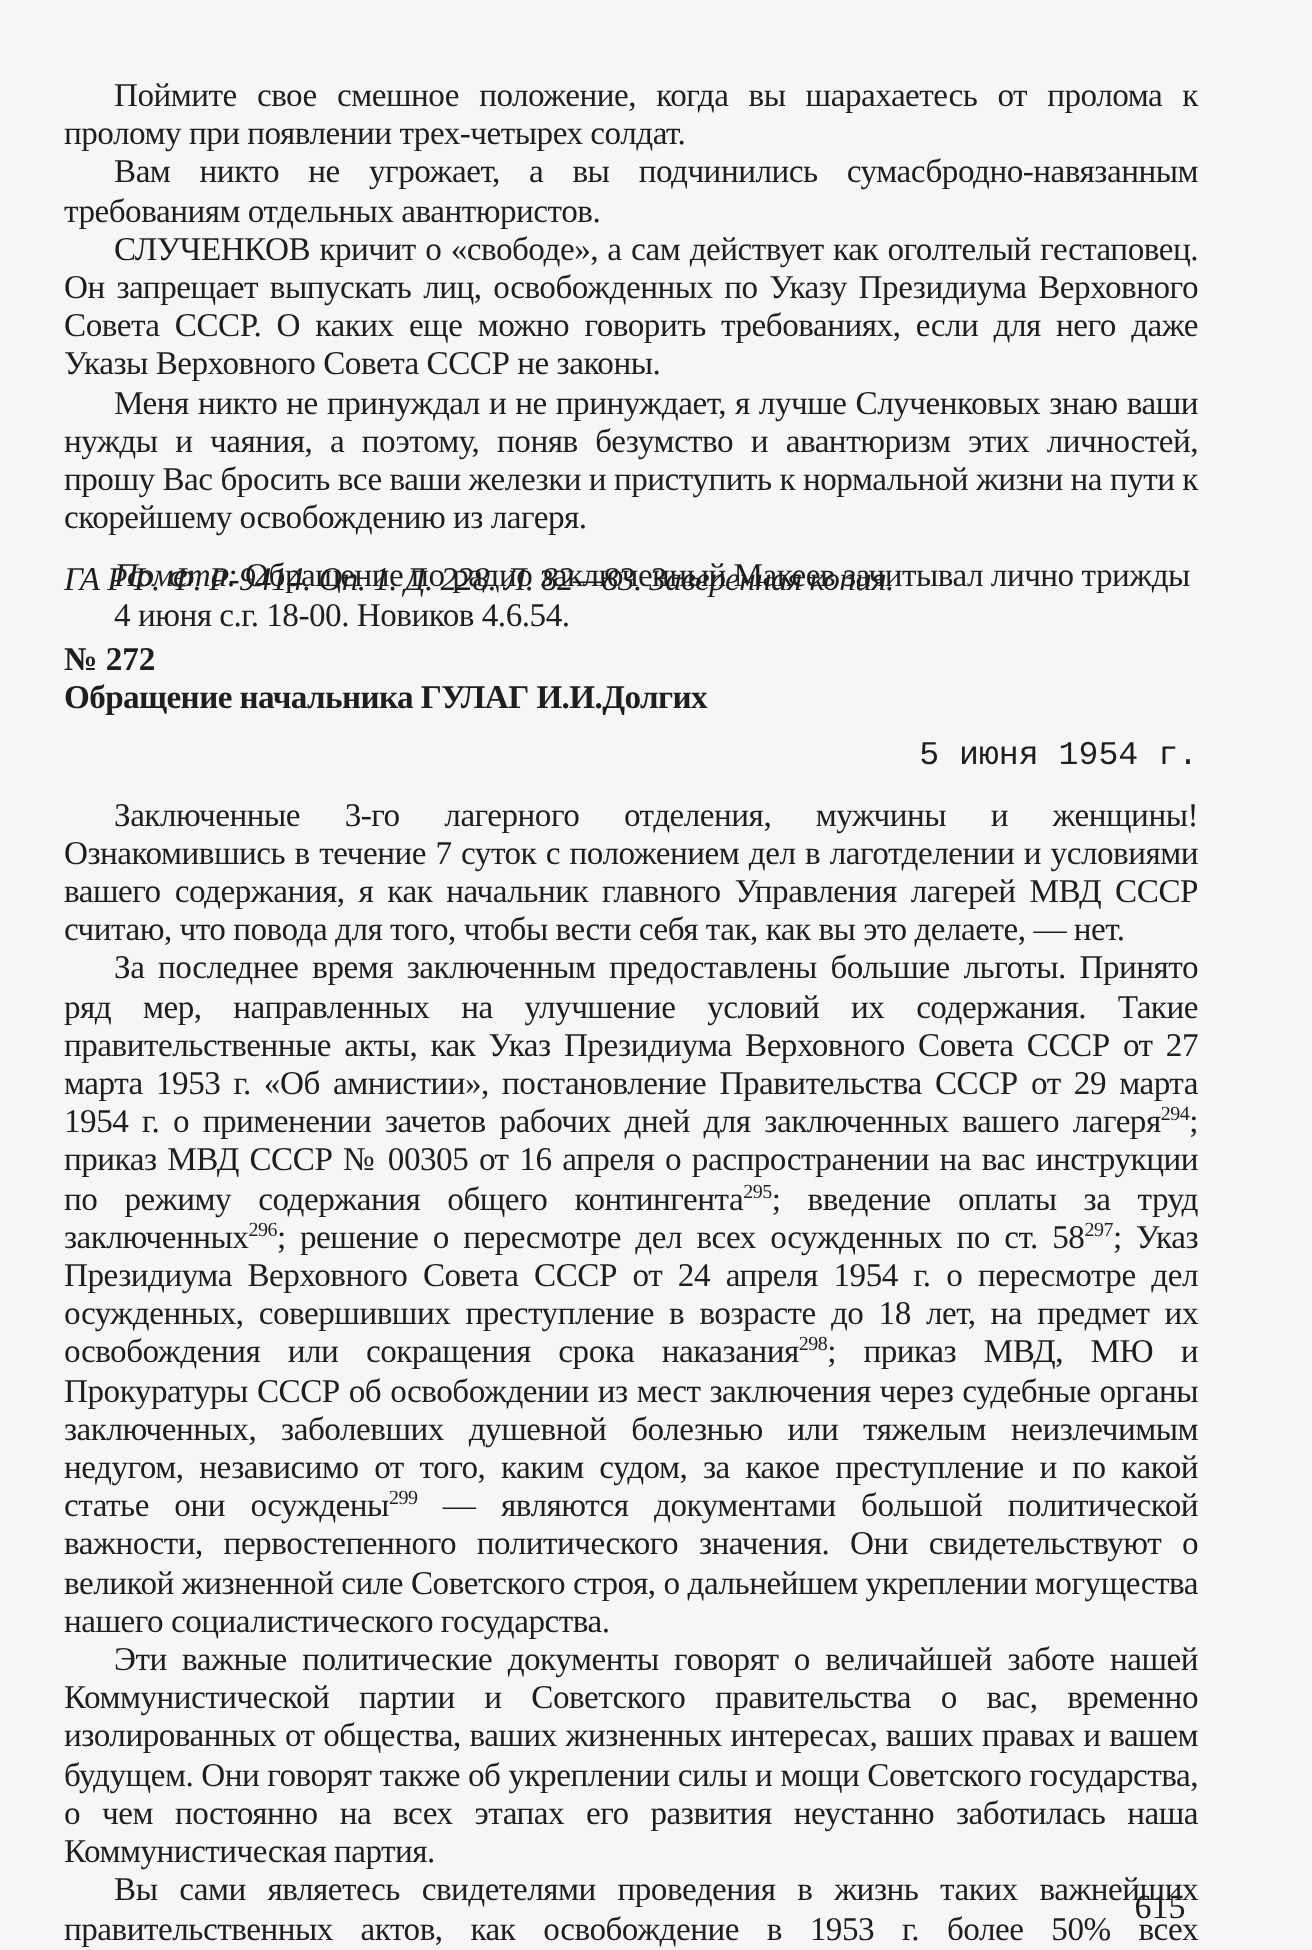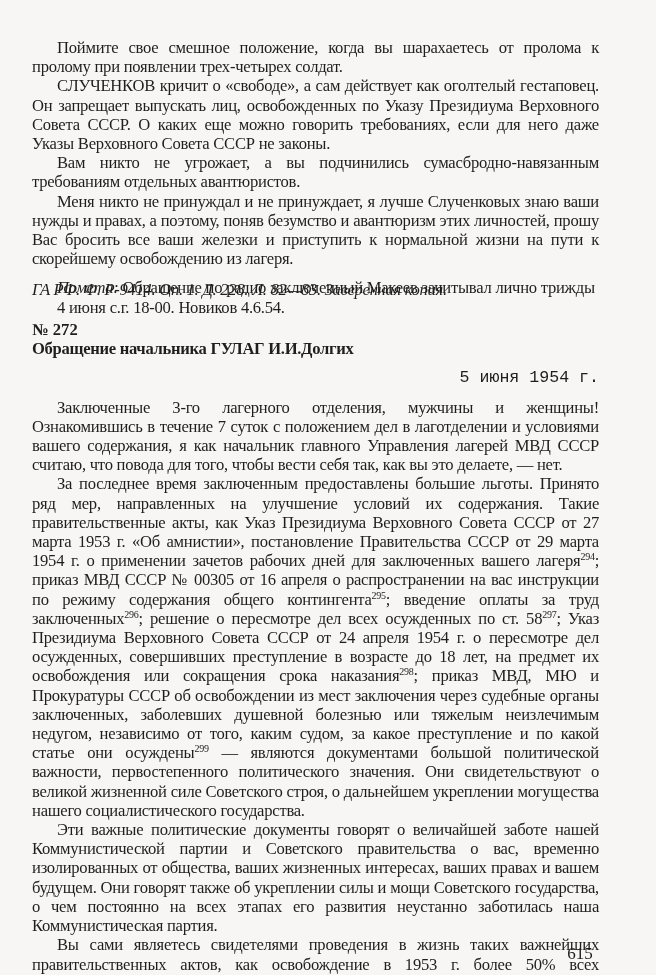--- a/index.html
+++ b/index.html
@@ -19,23 +19,23 @@
     sup { font-size: 10px; line-height: 0; vertical-align: 6px; }
     .pagenum { position: absolute; left: 560px; top: 944px; width: 40px; text-align: center; font-size: 17px; }
   </style>
 </head>
 <body>
 
 <div class="page">
 
   <div class="text" style="top:38px;">
     <p class="p">Поймите свое смешное положение, когда вы шарахаетесь от пролома к пролому при появлении трех-четырех солдат.</p>
+    <p class="p">Вам никто не угрожает, а вы подчинились сумасбродно-навязанным требованиям отдельных авантюристов.</p>
     <p class="p">СЛУЧЕНКОВ кричит о «свободе», а сам действует как оголтелый гестаповец. Он запрещает выпускать лиц, освобожденных по Указу Президиума Верховного Совета СССР. О каких еще можно говорить требованиях, если для него даже Указы Верховного Совета СССР не законы.</p>
-    <p class="p">Вам никто не угрожает, а вы подчинились сумасбродно-навязанным требованиям отдельных авантюристов.</p>
-    <p class="p">Меня никто не принуждал и не принуждает, я лучше Слученковых знаю ваши нужды и правах, а поэтому, поняв безумство и авантюризм этих личностей, прошу Вас бросить все ваши железки и приступить к нормальной жизни на пути к скорейшему освобождению из лагеря.</p>
+    <p class="p">Меня никто не принуждал и не принуждает, я лучше Слученковых знаю ваши нужды и чаяния, а поэтому, поняв безумство и авантюризм этих личностей, прошу Вас бросить все ваши железки и приступить к нормальной жизни на пути к скорейшему освобождению из лагеря.</p>
     <p class="note" style="margin-top:10px;"><i>Помета:</i><span> Обращение по радио заключенный Макеев зачитывал лично трижды 4 июня с.г. 18-00. Новиков 4.6.54.</span></p>
   </div>
 
   <p class="text src" style="top:280px;">ГА РФ. Ф. Р-9414. Оп. 1. Д. 228. Л. 82—83. Заверенная копия.</p>
 
   <div class="text" style="top:320px;">
     <p class="docno">№ 272</p>
     <p class="title">Обращение начальника ГУЛАГ И.И.Долгих</p>
     <p class="date" style="margin-top:10px;font-family:Liberation Mono, monospace;">5 июня 1954 г.</p>
     <p class="p" style="margin-top:10px;">Заключенные 3-го лагерного отделения, мужчины и женщины! Ознакомившись в течение 7 суток с положением дел в лаготделении и условиями вашего содержания, я как начальник главного Управления лагерей МВД СССР считаю, что повода для того, чтобы вести себя так, как вы это делаете, — нет.</p>

